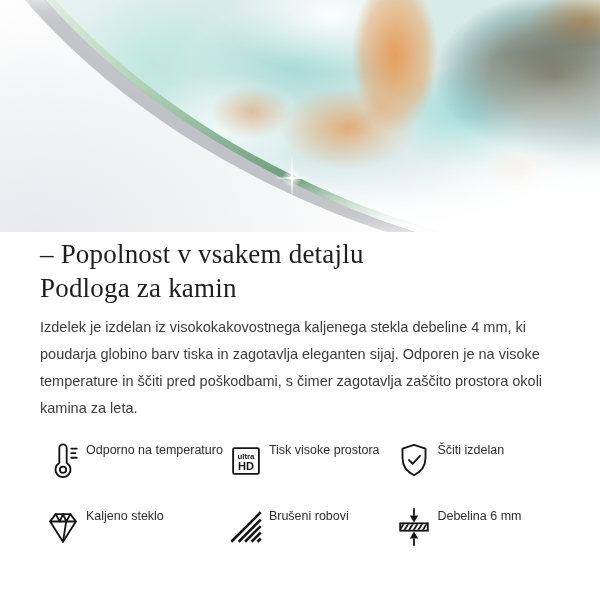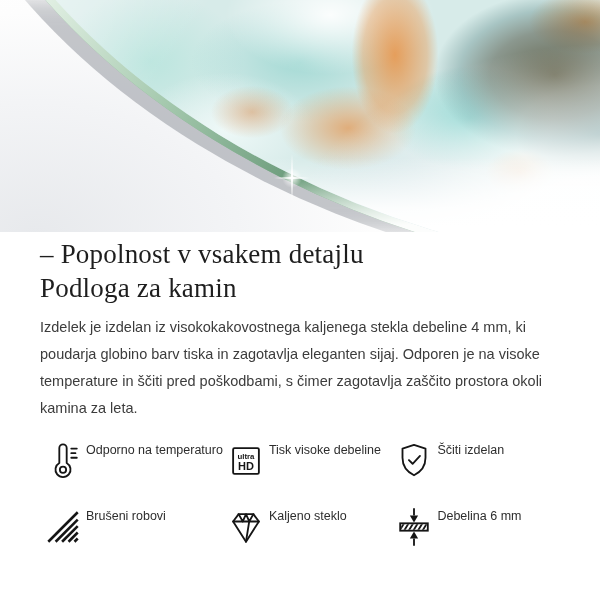--- a/index.html
+++ b/index.html
@@ -167,56 +167,56 @@
       </div>
 
       <div class="feature">
         <div class="icon-wrap">
           <svg viewBox="0 0 50 50">
             <rect class="ic" x="11" y="11" width="28" height="28" rx="1.5"></rect>
             <text class="badge-text" x="25" y="23" font-size="8.5">ultra</text>
             <text class="badge-text" x="25" y="35" font-size="12">HD</text>
           </svg>
         </div>
-        <div class="label">Tisk visoke debeline</div>
+        <div class="label">Tisk visoke prostora</div>
       </div>
 
       <div class="feature">
         <div class="icon-wrap">
           <svg viewBox="0 0 50 50">
             <path class="ic" d="M25 7.5 L37.5 11.5 V21.5 C37.5 30.5 32.5 36.8 25 40.5 C17.5 36.8 12.5 30.5 12.5 21.5 V11.5 Z"></path>
             <path class="ic" d="M19.5 24 L23.5 28 L31.5 19.5"></path>
           </svg>
         </div>
         <div class="label">Ščiti izdelan</div>
+      </div>
+
+      <div class="feature">
+        <div class="icon-wrap">
+          <svg viewBox="0 0 50 50">
+            <path class="ic" d="M17 11 H33 L39 19 L25 41 L11 19 Z"></path>
+            <path class="ic" d="M11 19 H39"></path>
+            <path class="ic" d="M17 11 L21.5 19 L25 11 L28.5 19 L33 11"></path>
+            <path class="ic" d="M28.5 19 L25 41"></path>
+          </svg>
+        </div>
+        <div class="label">Kaljeno steklo</div>
       </div>
 
       <div class="feature">
         <div class="icon-wrap">
           <svg viewBox="0 0 50 50">
             <path class="hatch" d="M9 41 L41 9"></path>
             <path class="hatch" d="M17 41 L41 17"></path>
             <path class="hatch" d="M24 41 L41 24"></path>
             <path class="hatch" d="M31 41 L41 31"></path>
             <path class="hatch" d="M37.5 41 L41 37.5"></path>
           </svg>
         </div>
         <div class="label">Brušeni robovi</div>
-      </div>
-
-      <div class="feature">
-        <div class="icon-wrap">
-          <svg viewBox="0 0 50 50">
-            <path class="ic" d="M17 11 H33 L39 19 L25 41 L11 19 Z"></path>
-            <path class="ic" d="M11 19 H39"></path>
-            <path class="ic" d="M17 11 L21.5 19 L25 11 L28.5 19 L33 11"></path>
-            <path class="ic" d="M28.5 19 L25 41"></path>
-          </svg>
-        </div>
-        <div class="label">Kaljeno steklo</div>
       </div>
 
       <div class="feature">
         <div class="icon-wrap">
           <svg viewBox="0 0 50 50">
             <defs>
               <clipPath id="barClip">
                   <rect x="11" y="22" width="28" height="6"></rect>
                 </clipPath>
             </defs>

